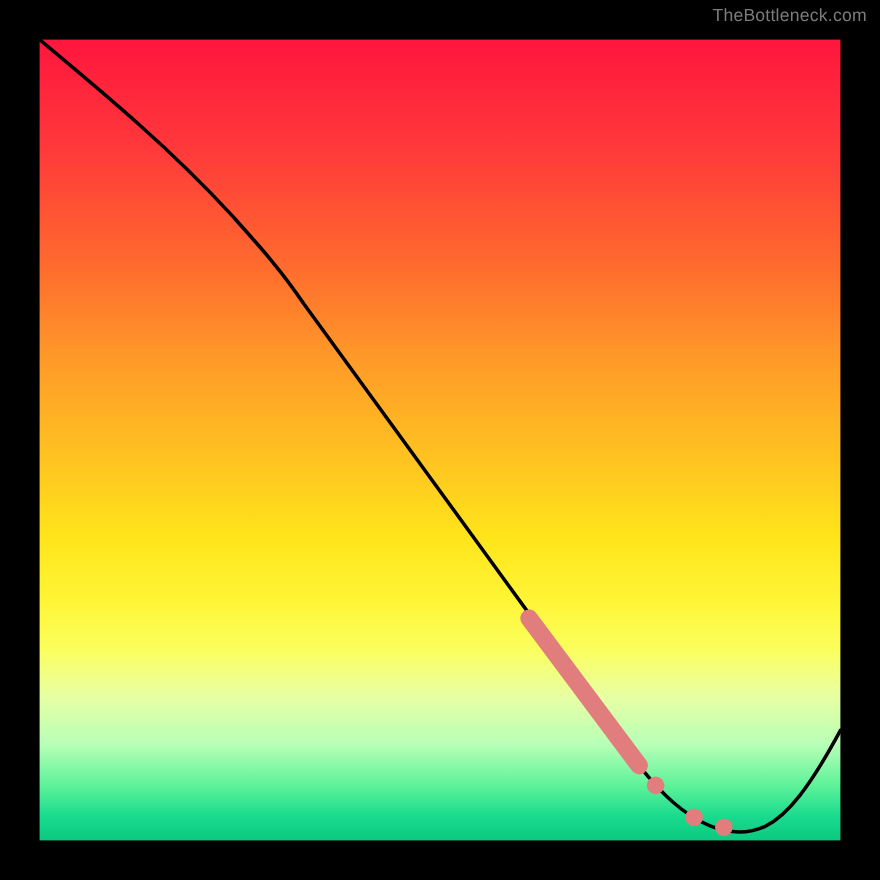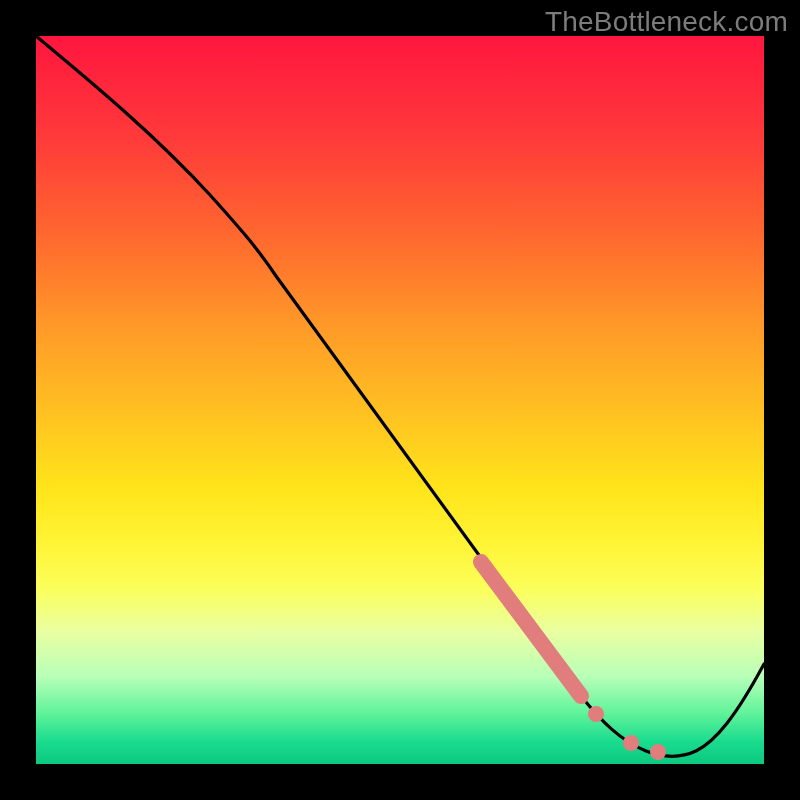--- a/index.html
+++ b/index.html
@@ -48,21 +48,21 @@
     left: 0;
     width: 728px;
     height: 728px;
     overflow: visible;
   }
   .watermark {
     position: absolute;
     top: 6px;
     right: 12px;
     color: #7c7c7c;
-    font-size: 28px;
+    font-size: 16px;
     font-weight: 500;
     letter-spacing: 0.2px;
     user-select: none;
   }
 </style>
 </head>
 <body>
 
 <div class="frame">
   <div class="watermark">TheBottleneck.com</div>

